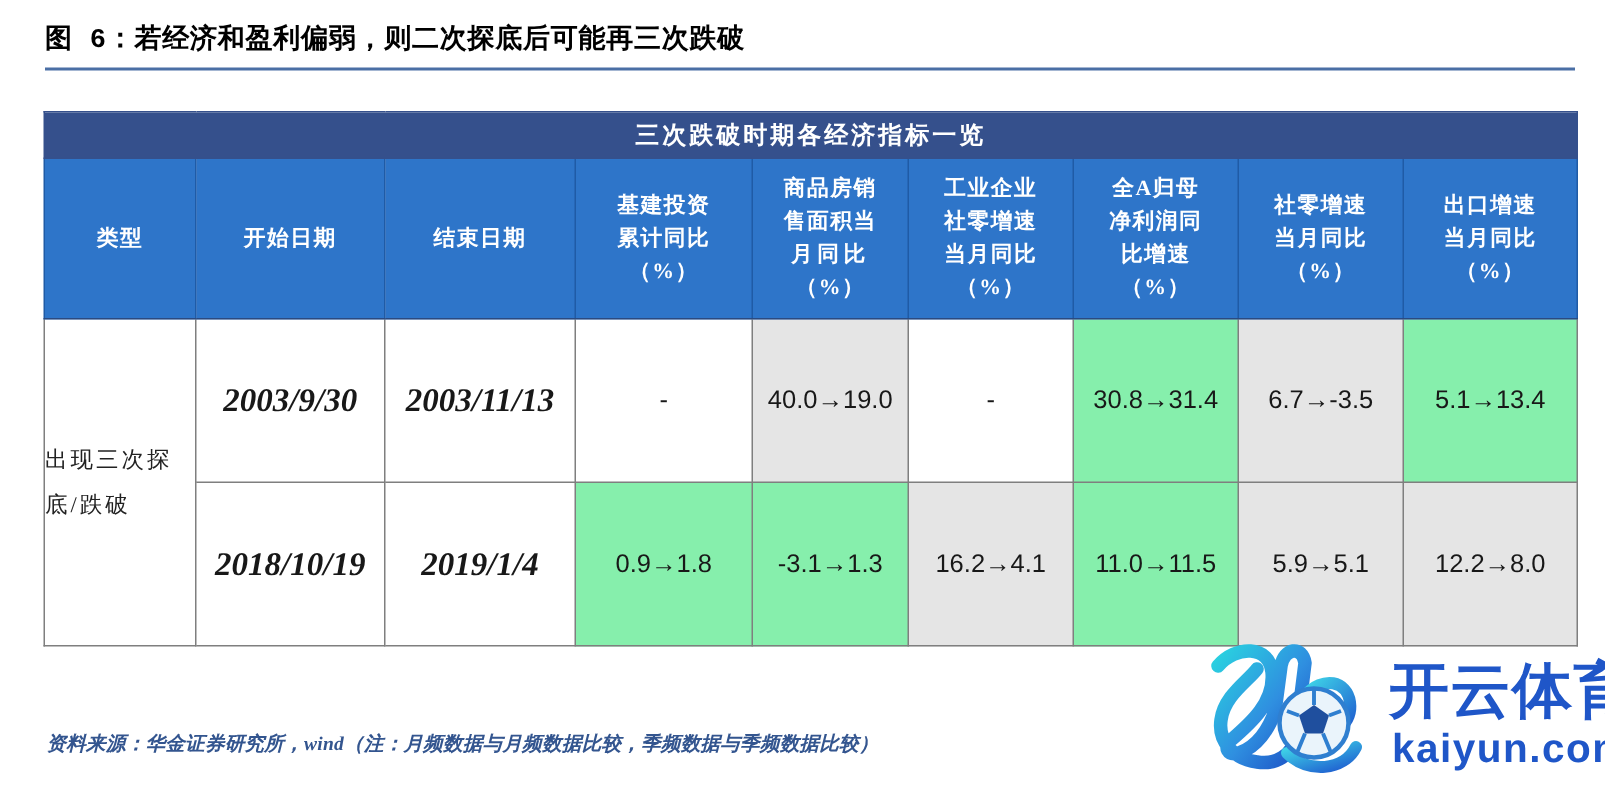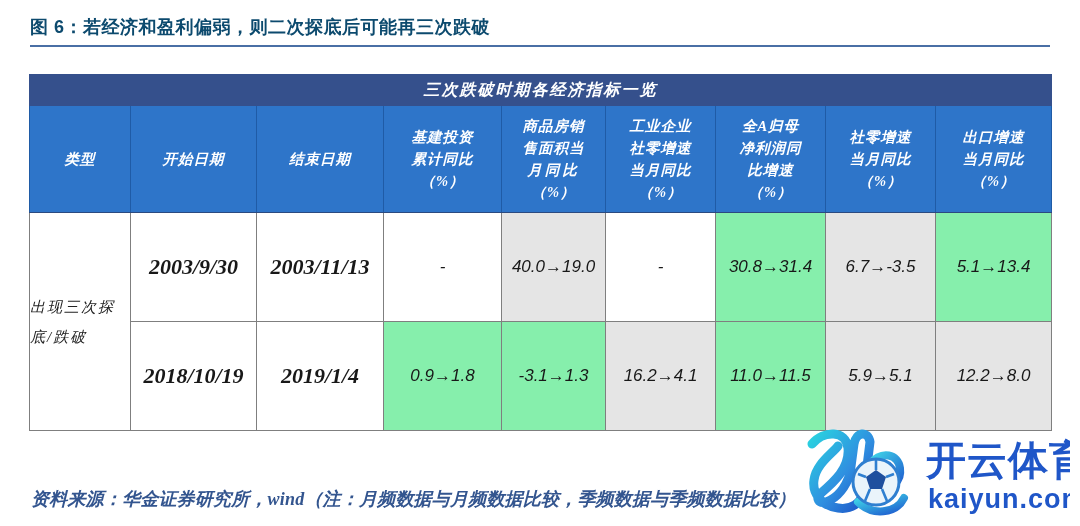--- a/index.html
+++ b/index.html
@@ -16,24 +16,24 @@
   }
 
   
   .fig-title-wrap {
     position: absolute;
     left: 30px;
     top: 14px;
     width: 1020px;
   }
   .fig-title {
-    font-family: Liberation Sans, sans-serif;
+    font-family: Liberation Mono, monospace;
     font-size: 18px;
     font-weight: bold;
-    color: #0c4a6e;
+    color: #000000;
     letter-spacing: 0.5px;
     white-space: nowrap;
     line-height: 26px;
   }
   .title-rule {
     margin-top: 5px;
     height: 2px;
     background: #4a6fa5;
     width: 1020px;
   }
@@ -46,21 +46,20 @@
     width: 1022px;
   }
   table.econ {
     border-collapse: collapse;
     table-layout: fixed;
     width: 1022px;
   }
   table.econ td, table.econ th {
     padding: 0;
     margin: 0;
-    font-style: italic;
   }
 
   .banner-cell {
     background: #35508c;
     color: #ffffff;
     font-family: "Liberation Serif", "DejaVu Serif", serif;
     font-weight: bold;
     font-size: 16px;
     letter-spacing: 2px;
     text-align: center;
@@ -128,21 +127,21 @@
   .bg-peach { background: #86efac; }
 
   
   .footnote {
     position: absolute;
     left: 31px;
     top: 487px;
     font-family: "Liberation Serif", "DejaVu Serif", serif;
     font-style: italic;
     font-weight: bold;
-    font-size: 18px;
+    font-size: 13px;
     color: #33558f;
     white-space: nowrap;
     letter-spacing: 0.2px;
   }
 
   
   .watermark {
     position: absolute;
     left: 798px;
     top: 424px;

